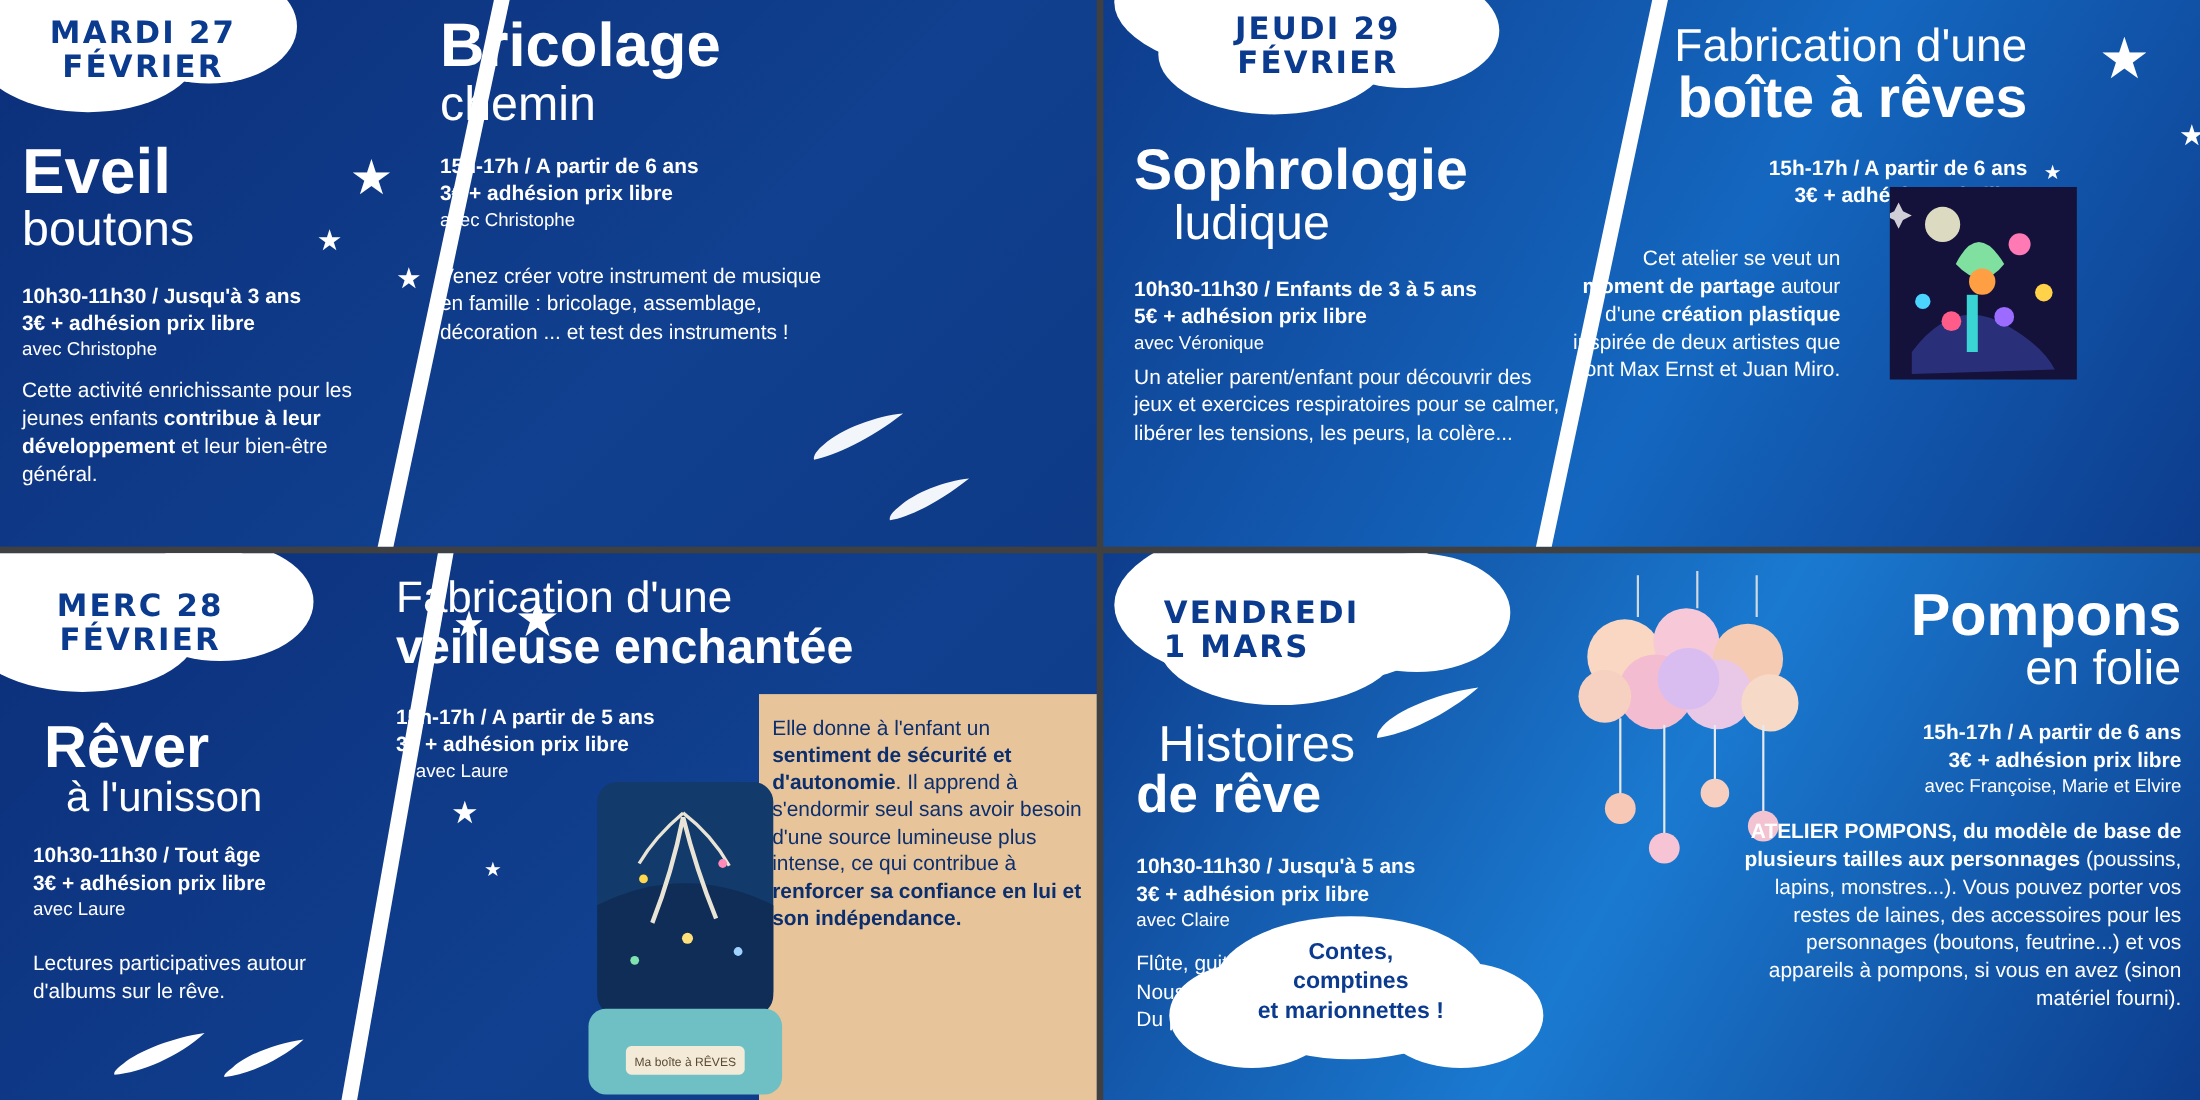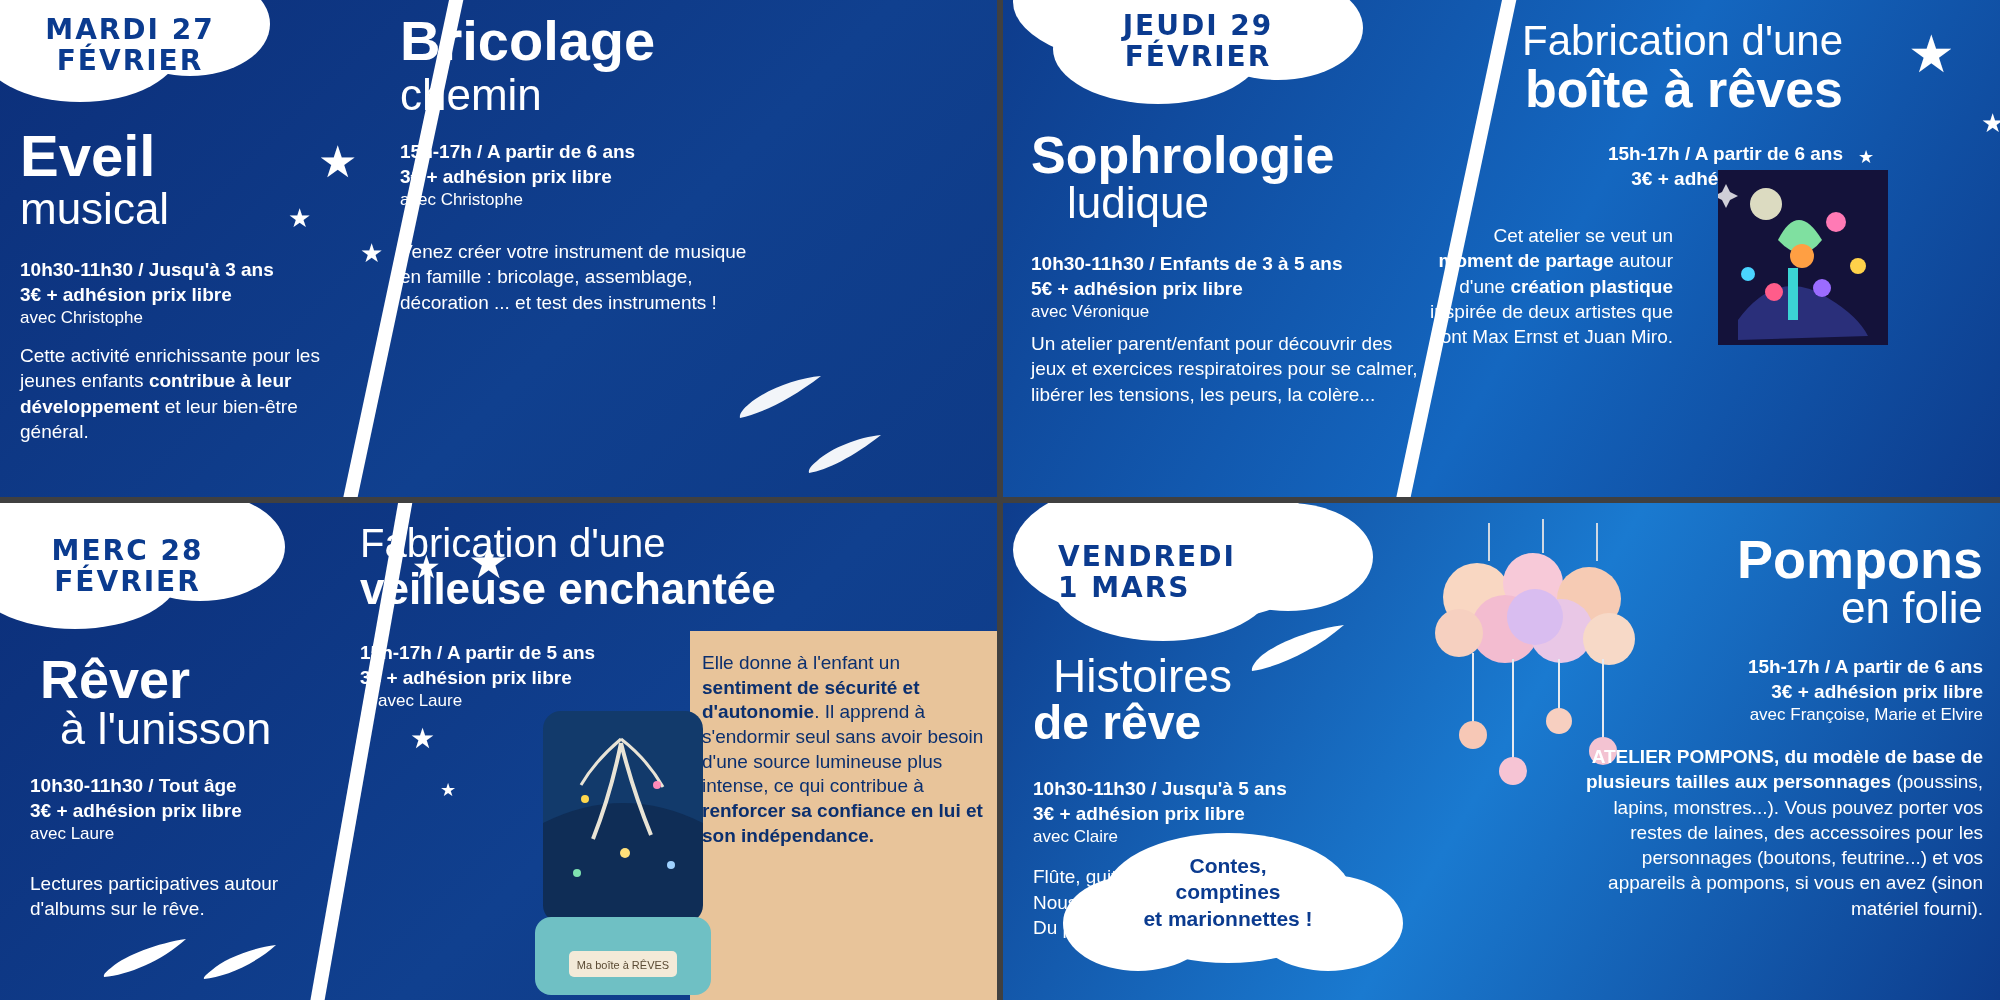--- a/index.html
+++ b/index.html
@@ -105,21 +105,21 @@
       <span>MARDI 27</span>
       <span class="l2">FÉVRIER</span>
     </div>
 
     <span class="star" style="left:318px; top:140px; font-size:44px;">★</span>
     <span class="star" style="left:288px; top:205px; font-size:26px;">★</span>
     <span class="star" style="left:360px; top:240px; font-size:26px;">★</span>
 
     <div class="block" style="left:20px; top:128px; width:300px;">
       <div class="title-big">Eveil</div>
-      <div class="title-sub" style="margin-top:2px;">musical</div>
+      <div class="title-sub" style="margin-top:2px;">boutons</div>
       <div class="meta-b" style="margin-top:26px;">10h30-11h30 / Jusqu'à 3 ans</div>
       <div class="meta-b">3€ + adhésion prix libre</div>
       <div class="meta-n">avec Christophe</div>
       <div class="body-t" style="margin-top:14px;">
         Cette activité enrichissante pour les jeunes enfants <b>contribue à leur développement</b> et leur bien-être général.
       </div>
     </div>
 
     <div class="block" style="left:400px; top:14px; width:370px;">
       <div class="title-big" style="font-size:56px;">Bricolage</div>
@@ -202,21 +202,21 @@
       <span class="l2">FÉVRIER</span>
     </div>
 
     <span class="star" style="left:412px; top:48px; font-size:32px;">★</span>
     <span class="star" style="left:468px; top:36px; font-size:46px;">★</span>
     <span class="star" style="left:410px; top:222px; font-size:28px;">★</span>
     <span class="star" style="left:440px; top:278px; font-size:18px;">★</span>
 
     <div class="block" style="left:30px; top:150px; width:270px;">
       <div class="title-big" style="font-size:54px; margin-left:10px;">Rêver</div>
-      <div class="title-sub" style="font-size:45px; margin-left:30px;">à l'unisson</div>
+      <div class="title-sub" style="font-size:38px; margin-left:30px;">à l'unisson</div>
       <div class="meta-b" style="margin-top:22px;">10h30-11h30 / Tout âge</div>
       <div class="meta-b">3€ + adhésion prix libre</div>
       <div class="meta-n">avec Laure</div>
       <div class="body-t" style="margin-top:26px;">Lectures participatives autour d'albums sur le rêve.</div>
     </div>
 
     <svg class="feather" style="left:100px; top:432px;" width="90" height="48" viewBox="0 0 90 48">
       <path d="M4 42 C28 40 62 26 86 4 C58 8 26 20 12 32 C7 36 3 39 4 42 Z" fill="#ffffff"></path>
     </svg>
     <svg class="feather" style="left:200px; top:438px;" width="80" height="44" viewBox="0 0 80 44">

